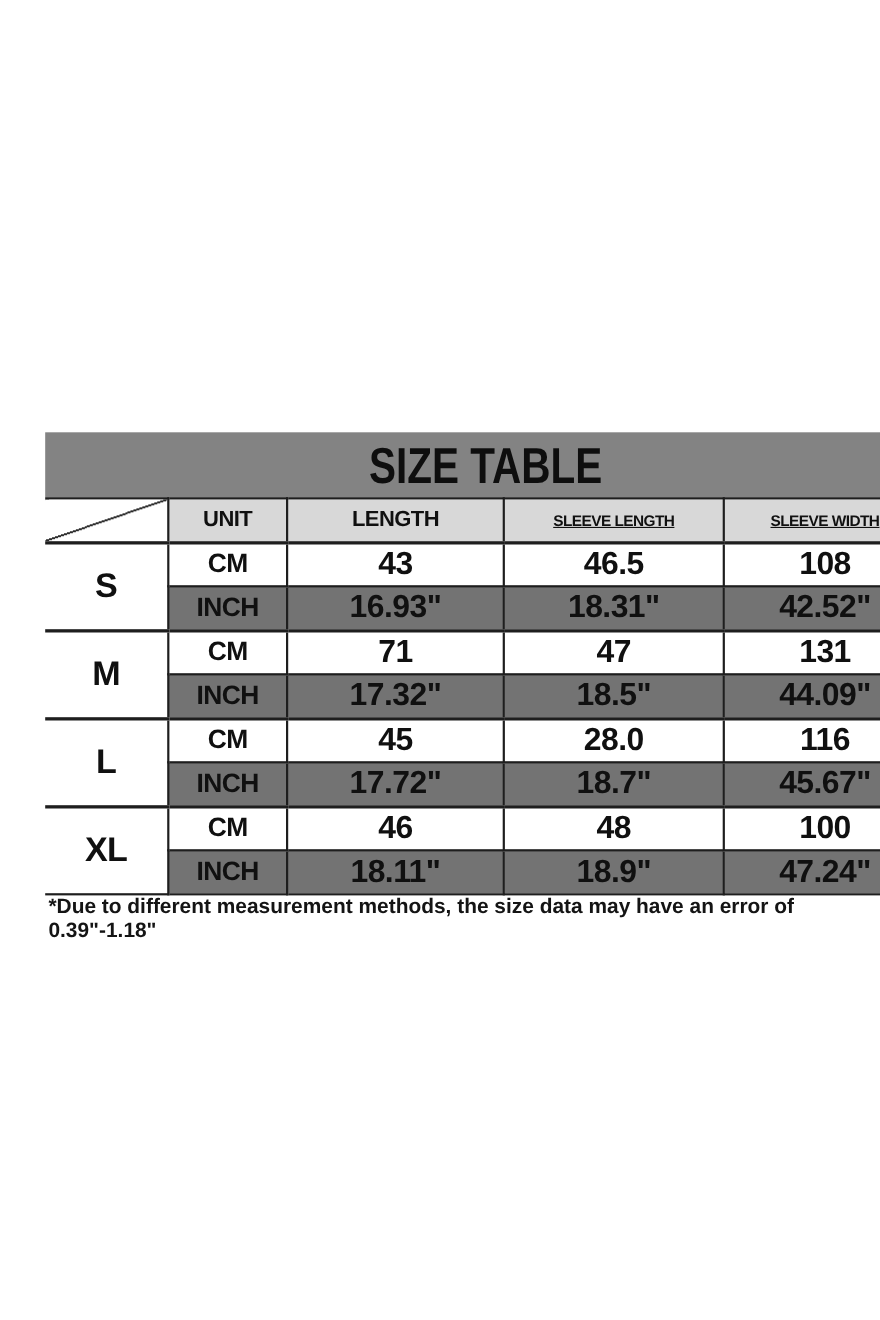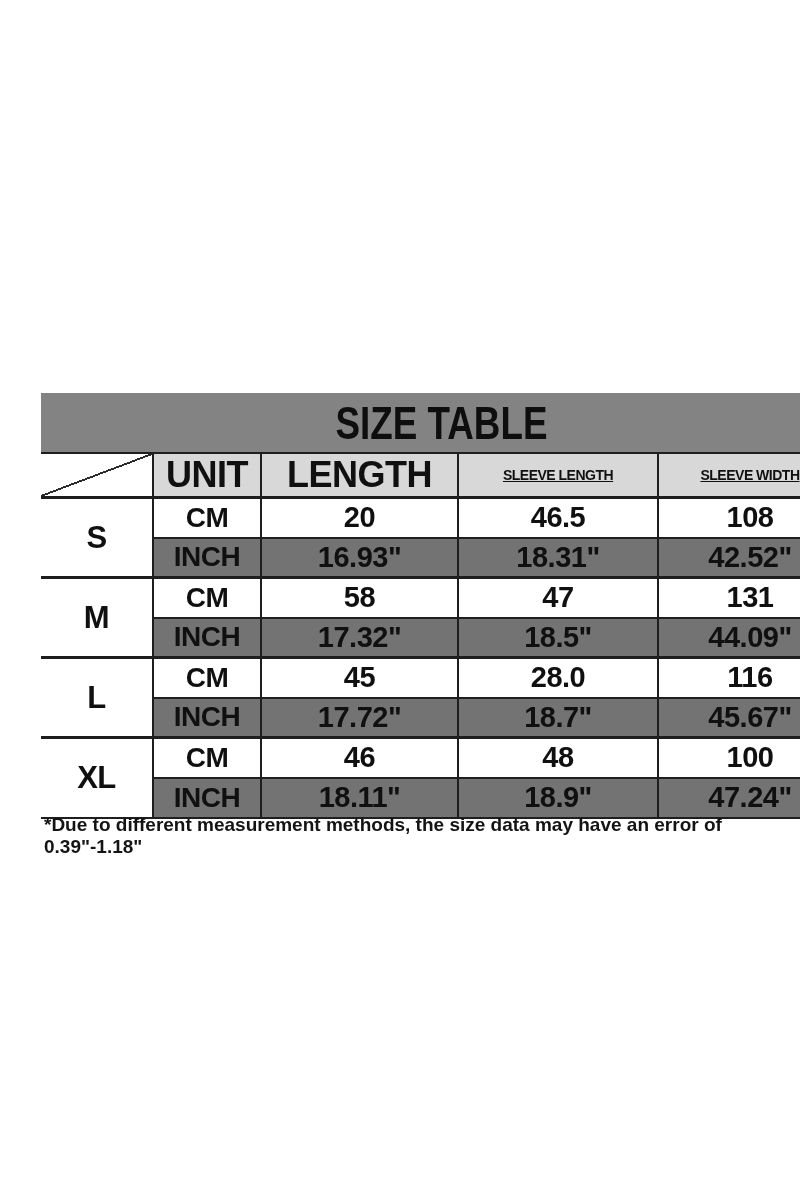--- a/index.html
+++ b/index.html
@@ -19,31 +19,31 @@
     position:absolute;top:452px;left:0;width:800px;
     border-collapse:collapse;table-layout:fixed;letter-spacing:-0.5px;
   }
   .size-table td,.size-table th{
     border:2px solid #1e1e1e;text-align:center;vertical-align:middle;
     padding:0;font-weight:700;overflow:hidden;white-space:nowrap;
   }
   .size-table td:first-child,.size-table th:first-child{border-left:none;}
   .size-table td:last-child,.size-table th:last-child{border-right:none;}
   tr.head{height:40px;}
-  tr.head th{background:#d8d8d8;font-size:36px;}
+  tr.head th{background:#d8d8d8;font-size:20px;}
   tr.head th.small{font-size:14px;text-decoration:underline;}
   td.diag{
     background-color:#ffffff;
     background-image:linear-gradient(to bottom right,
       transparent 48.8%, #2a2a2a 48.8%, #2a2a2a 51.2%, transparent 51.2%);
   }
   tr.data{height:40px;font-size:29px;}
   tr.cm-row td{background:#ffffff;}
   tr.inch-row td{background:#737373;}
-  td.unit{font-size:28px;}
+  td.unit{font-size:24px;}
   td.size{background:#d8d8d8;font-size:31px;}
   tr.group-start td{border-top:3px solid #1e1e1e;}
   .footnote{
     position:absolute;top:814px;left:3px;width:780px;text-align:left;
     font-size:19px;font-weight:700;letter-spacing:0;color:#141414;
   }
 </style>
 </head>
 <body>
 
@@ -66,35 +66,35 @@
         <td class="diag"></td>
         <th>UNIT</th>
         <th>LENGTH</th>
         <th class="small">SLEEVE LENGTH</th>
         <th class="small">SLEEVE WIDTH</th>
       </tr>
 
       <tr class="data cm-row group-start">
         <td class="size" rowspan="2">S</td>
         <td class="unit">CM</td>
-        <td>20</td>
+        <td>43</td>
         <td>46.5</td>
         <td>108</td>
       </tr>
       <tr class="data inch-row">
         <td class="unit">INCH</td>
         <td>16.93"</td>
         <td>18.31"</td>
         <td>42.52"</td>
       </tr>
 
       <tr class="data cm-row group-start">
         <td class="size" rowspan="2">M</td>
         <td class="unit">CM</td>
-        <td>58</td>
+        <td>71</td>
         <td>47</td>
         <td>131</td>
       </tr>
       <tr class="data inch-row">
         <td class="unit">INCH</td>
         <td>17.32"</td>
         <td>18.5"</td>
         <td>44.09"</td>
       </tr>
 

